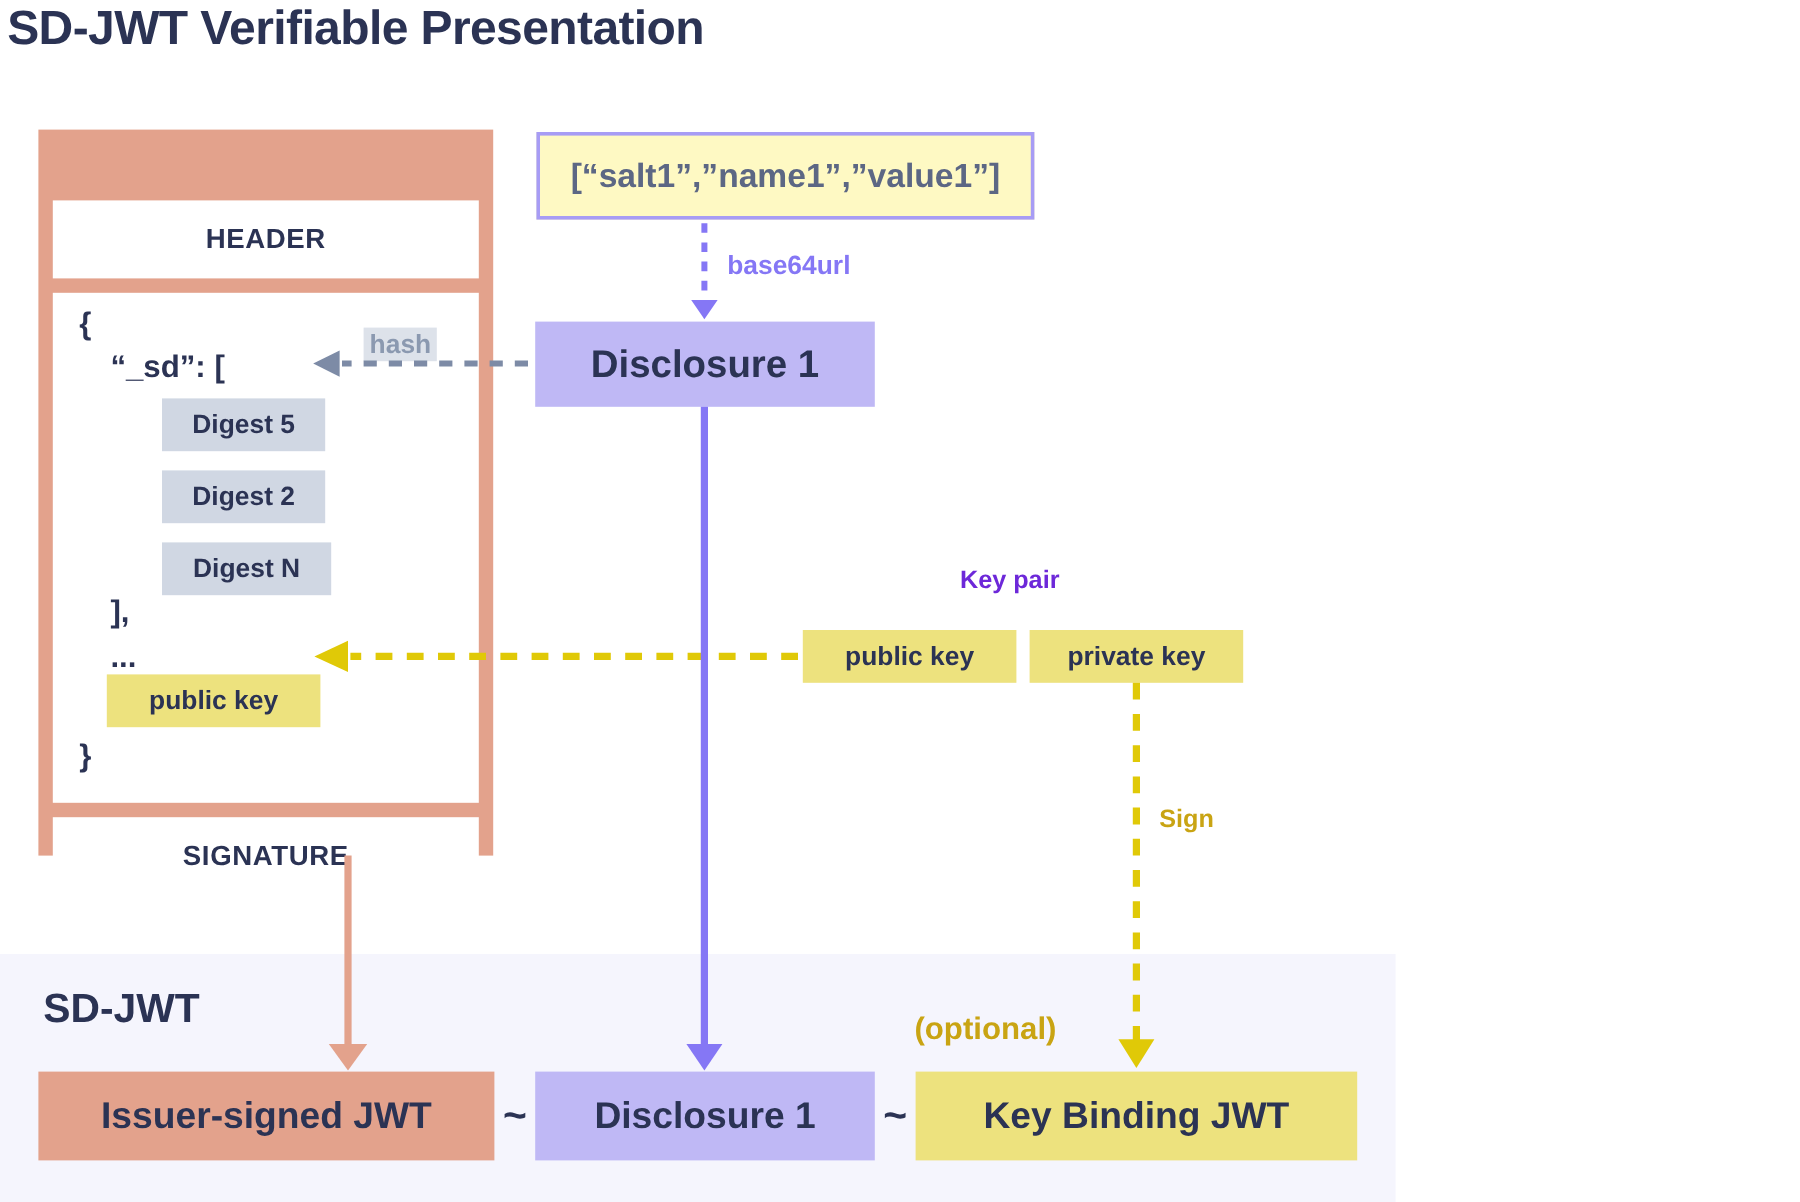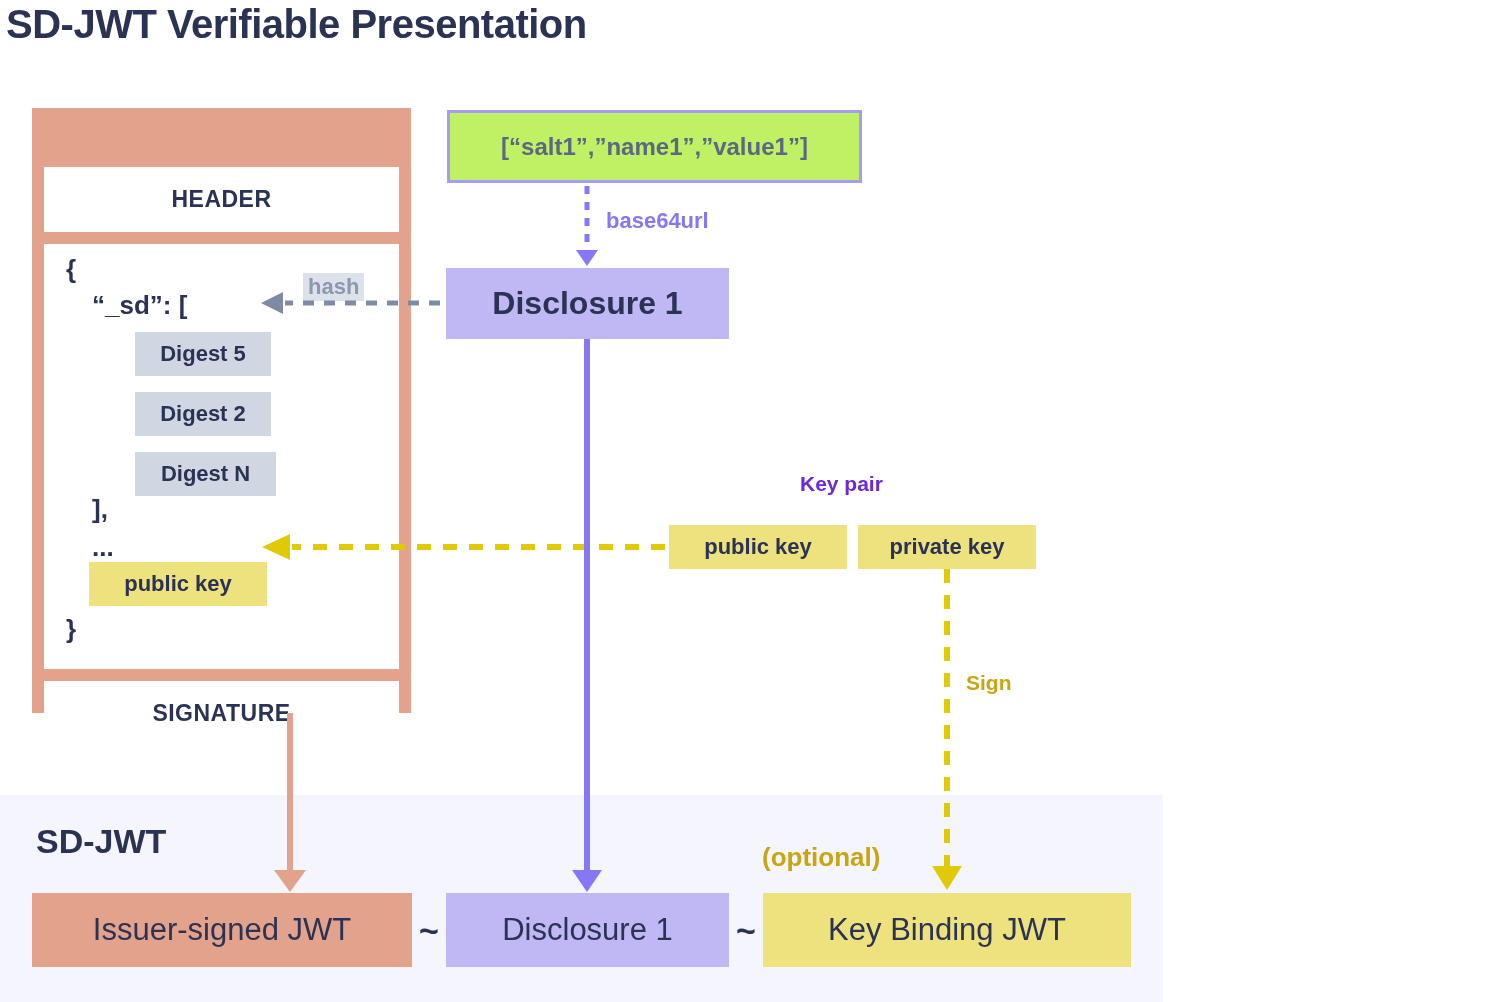--- a/index.html
+++ b/index.html
@@ -132,25 +132,25 @@
   }
 
   
   #disclosure-array-box {
     left: 447px;
     top: 110px;
     width: 415px;
     height: 73px;
     border: 3px solid #a79cf5;
     box-sizing: border-box;
-    background: #bef264;
-    display: flex;
-    align-items: center;
-    justify-content: center;
-    font-size: 24px;
+    background: #fef9c3;
+    display: flex;
+    align-items: center;
+    justify-content: center;
+    font-size: 28px;
     font-weight: bold;
     color: #5c6784;
   }
 
   
   #disclosure-1-box {
     left: 446px;
     top: 268px;
     width: 283px;
     height: 71px;
@@ -220,21 +220,21 @@
   }
 
   
   .bottom-box {
     top: 893px;
     height: 74px;
     display: flex;
     align-items: center;
     justify-content: center;
     font-size: 31px;
-    font-weight: normal;
+    font-weight: bold;
     color: #2b3354;
   }
   #bottom-issuer   { left: 32px;  width: 380px; background: #e3a28c; }
   #bottom-disclose { left: 446px; width: 283px; background: #bfb8f5; }
   #bottom-kbjwt    { left: 763px; width: 368px; background: #ede27e; }
 
   .tilde {
     top: 893px;
     height: 74px;
     width: 34px;

